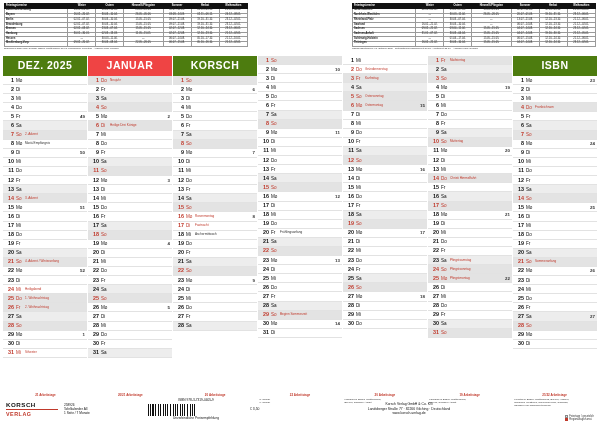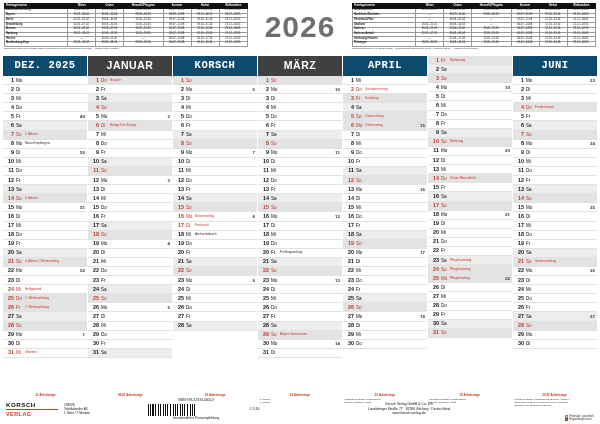--- a/index.html
+++ b/index.html
@@ -37,25 +37,25 @@
   .year {
     font-size:30px; font-weight:bold; color:#6f6f6f;
     letter-spacing:1px; font-family:"Liberation Sans", sans-serif;
   }
 
   
   .months { display:flex; padding:0 3px; height:336px; }
   .month { flex:1; border-right:0.5px solid #ffffff; position:relative; }
   .month:last-child { border-right:none; }
   .mhead {
-    background:#404040; color:#fff; text-align:center;
+    background:#ef4444; color:#fff; text-align:center;
     font-size:10.5px; font-weight:bold; letter-spacing:0.5px;
     padding:3px 0 3px 0; height:20px;
   }
-  .mhead.dark { background:#0c4a6e;font-family:Liberation Mono, monospace; }
+  .mhead.dark { background:#4d7c0f; }
   .days { position:relative; }
   .day {
     display:flex; align-items:center;
     height:9.1px; font-size:5.2px; line-height:9.1px;
     border-bottom:0.3px solid #e2e2e2;
     padding-left:2px; position:relative;
   }
   .day .num { width:9px; text-align:right; font-weight:bold; font-size:5.4px; }
   .day .wd  { width:10px; padding-left:2px; font-size:4.6px; }
   .day .note {
@@ -285,23 +285,20 @@
               <td>04.07.–14.08.</td>
               <td>12.10.–24.10.</td>
               <td>23.12.–02.01.</td>
             </tr>
           </tbody>
       </table>
       <div class="holnote">Radwechseltermine: 01. Oktober 2026 · Zeitumstellung Sommerzeit 29.03. / Winterzeit 25.10. · Angaben ohne Gewähr.</div>
     </div>
   </div>
 
-  <div class="yearwrap">
-    <span class="year">2026</span>
-  </div>
 
   <div class="months" id="months">
       <div class="month">
         <div class="mhead dark">DEZ. 2025</div>
         <div class="days">
           <div class="day">
             <span class="num">1</span>
             <span class="wd">Mo</span>
             <span class="note"></span>
           </div>
@@ -769,21 +766,20 @@
             <span class="note"></span>
           </div>
           <div class="day sat">
             <span class="num">28</span>
             <span class="wd">Sa</span>
             <span class="note"></span>
           </div>
         </div>
       </div>
       <div class="month">
-        <div class="mhead">MÄRZ</div>
         <div class="days">
           <div class="day sun">
             <span class="num">1</span>
             <span class="wd">So</span>
             <span class="note"></span>
           </div>
           <div class="day">
             <span class="num">2</span>
             <span class="wd">Mo</span>
             <span class="note"></span>
@@ -934,21 +930,20 @@
             <span class="kw">14</span>
           </div>
           <div class="day">
             <span class="num">31</span>
             <span class="wd">Di</span>
             <span class="note"></span>
           </div>
         </div>
       </div>
       <div class="month">
-        <div class="mhead dark">APRIL</div>
         <div class="days">
           <div class="day">
             <span class="num">1</span>
             <span class="wd">Mi</span>
             <span class="note"></span>
           </div>
           <div class="day red">
             <span class="num">2</span>
             <span class="wd">Do</span>
             <span class="note">Gründonnerstag</span>
@@ -1256,21 +1251,21 @@
             <span class="note"></span>
           </div>
           <div class="day sun">
             <span class="num">31</span>
             <span class="wd">So</span>
             <span class="note"></span>
           </div>
         </div>
       </div>
       <div class="month">
-        <div class="mhead dark">JUNI</div>
+        <div class="mhead dark">ISBN</div>
         <div class="days">
           <div class="day">
             <span class="num">1</span>
             <span class="wd">Mo</span>
             <span class="note"></span>
             <span class="kw">23</span>
           </div>
           <div class="day">
             <span class="num">2</span>
             <span class="wd">Di</span>

